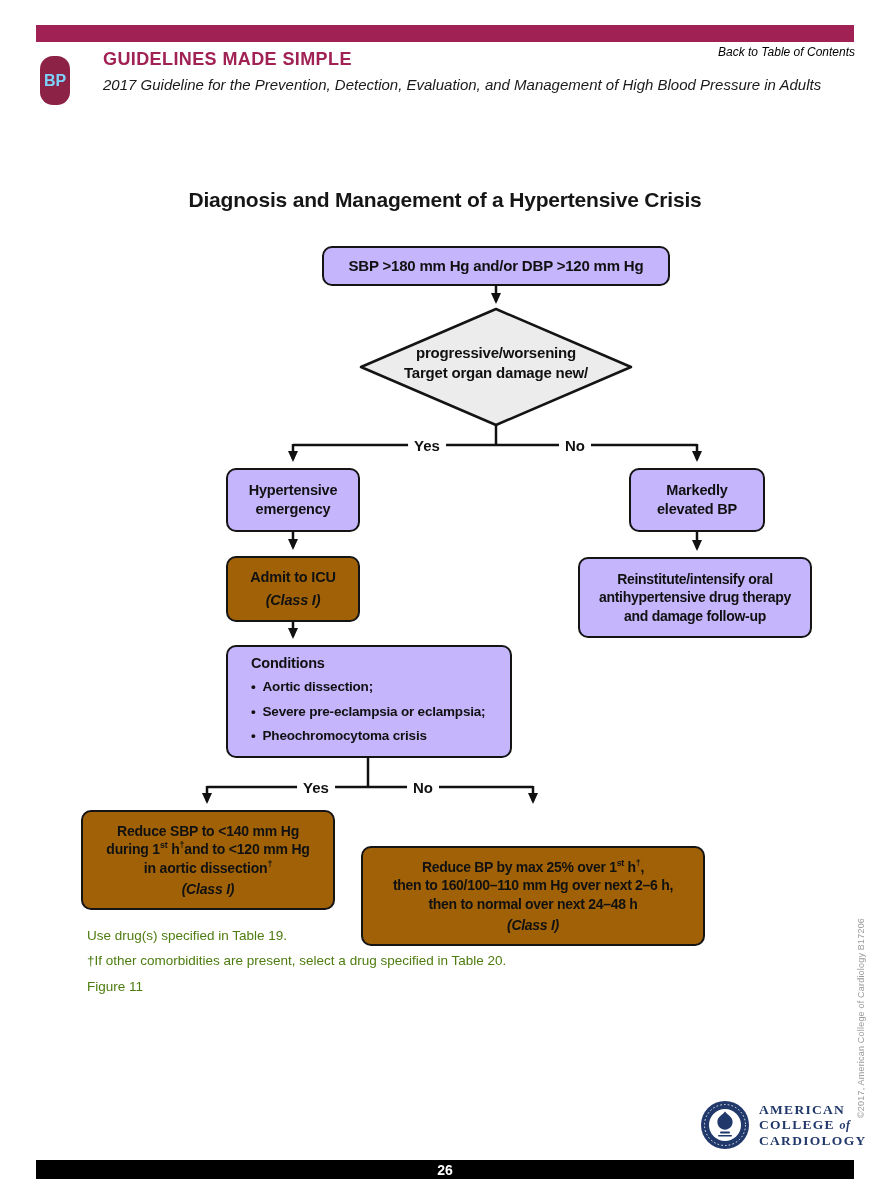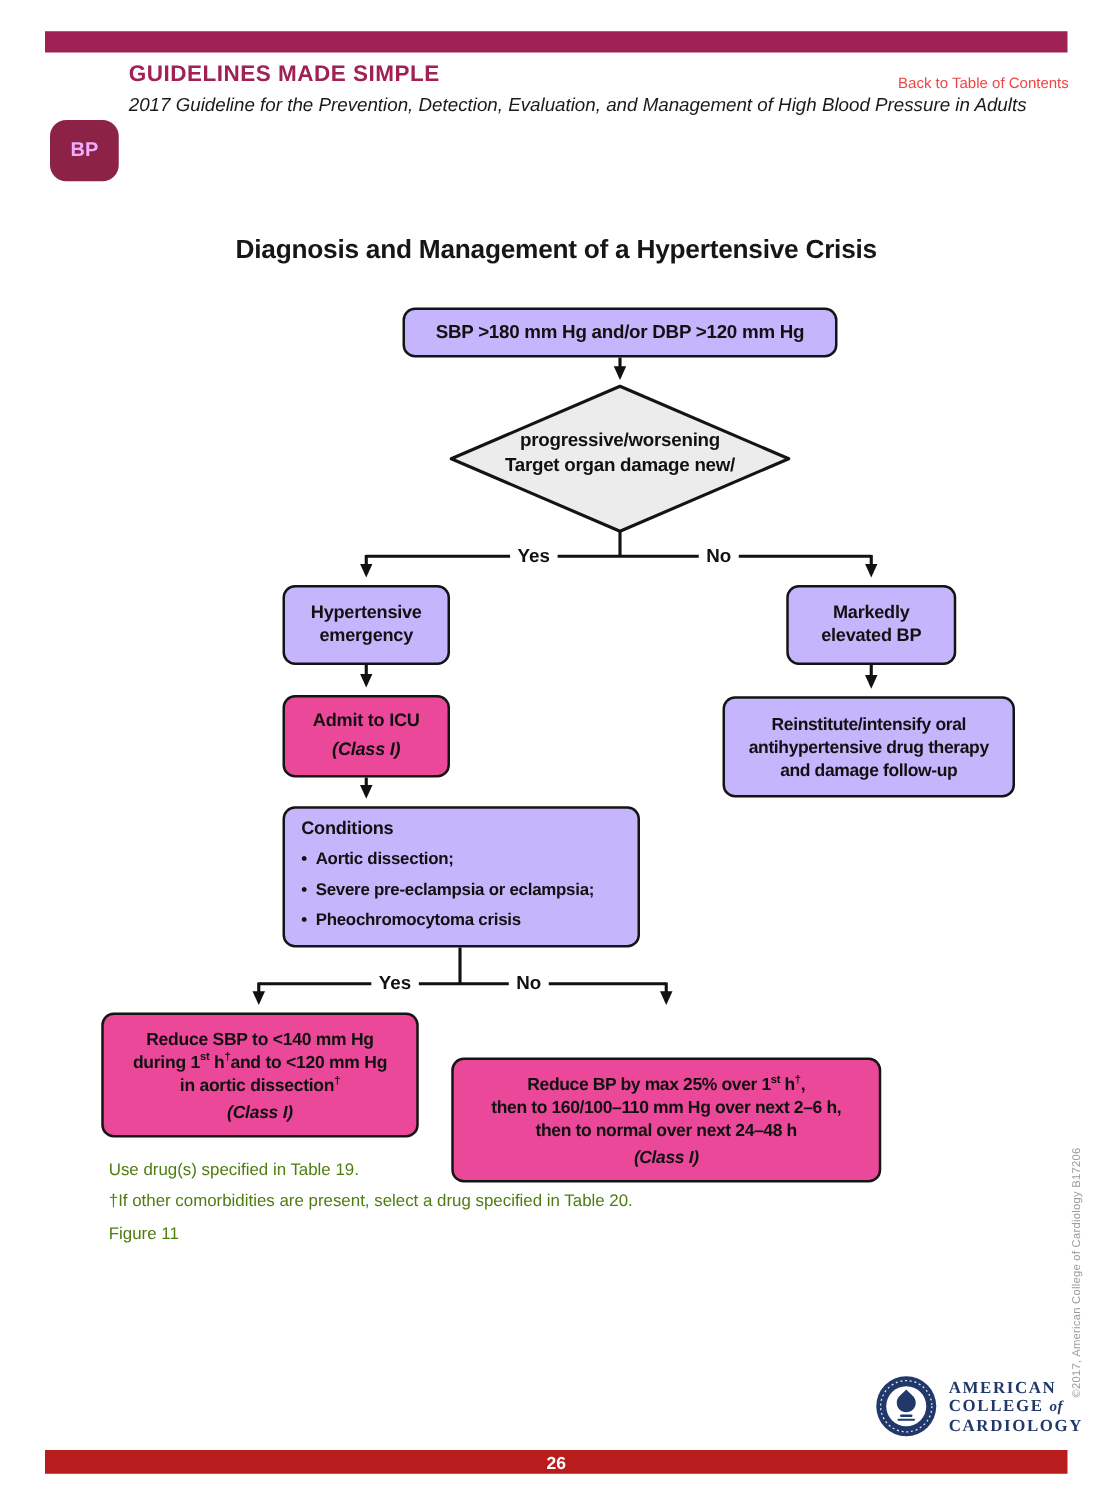--- a/index.html
+++ b/index.html
@@ -5,48 +5,48 @@
   html,body { margin:0; padding:0; background:#fff; }
   #page {
     position:relative; width:896px; height:1200px; background:#ffffff;
     font-family:"Liberation Sans", sans-serif; color:#111; overflow:hidden;
   }
   .abs { position:absolute; }
 
   
   #top-bar { left:36px; top:25px; width:818px; height:17px; background:#A02154; }
   #bp-badge {
-    left:40px; top:56px; width:55px; height:49px; background:#8C2346;
+    left:40px; top:56px; width:30px; height:49px; background:#8C2346;
     border-radius:13px; display:flex; align-items:center; justify-content:center;
-    color:#f0abfc; font-weight:700; font-size:16px;margin-top:40px;
+    color:#7dd3fc; font-weight:700; font-size:16px;
   }
   #brand { left:103px; top:49px; color:#A02154; font-weight:700; font-size:18px; letter-spacing:.4px; }
   #subtitle { left:103px; top:76px; font-style:italic; font-size:15px; color:#1a1a1a; }
-  #back-link { right:41px; top:59px; font-size:12px; color:#ef4444; }
+  #back-link { right:41px; top:45px; font-style:italic; font-size:12px; color:#000000; }
 
   #main-title { left:36px; top:188px; width:818px; text-align:center; font-weight:700; font-size:21px; color:#161616; letter-spacing:-.2px; }
 
   
   .box {
     position:absolute; border:2.5px solid #141414; border-radius:10px; background:#c4b5fd;
     display:flex; flex-direction:column; align-items:center; justify-content:center;
     text-align:center; font-weight:700; letter-spacing:-0.2px; box-sizing:border-box;
   }
-  .green { background:#ec4899; }
+  .green { background:#a16207; }
   .ln { line-height:1.32; white-space:nowrap; }
   .class-label { font-style:italic; margin-top:3px; white-space:nowrap; }
   sup { font-size:64%; line-height:0; vertical-align:super; }
 
   #start-box { left:322px; top:246px; width:348px; height:40px; font-size:15px; }
   #diamond-text { left:356px; top:343px; width:280px; text-align:center; font-weight:700; font-size:15px; line-height:1.42; letter-spacing:-.2px; }
   #hyp-box { left:226px; top:468px; width:134px; height:64px; font-size:14.5px; }
   #markedly-box { left:629px; top:468px; width:136px; height:64px; font-size:14.5px; }
   #admit-box { left:226px; top:556px; width:134px; height:66px; font-size:14.5px; }
   #reinstitute-box { left:578px; top:557px; width:234px; height:81px; font-size:14px; letter-spacing:-.3px; }
-  #conditions-box { left:226px; top:645px; width:286px; height:113px; align-items:flex-start; text-align:left; padding:9px 8px 8px 13px; font-size:13.5px; }
+  #conditions-box { left:226px; top:645px; width:286px; height:113px; align-items:flex-start; text-align:left; padding:9px 8px 8px 23px; font-size:13.5px; }
   #conditions-box .cond-title { font-size:14.5px; margin-bottom:4px; }
   .cond-item { display:flex; gap:7px; line-height:1.85; letter-spacing:-.2px; white-space:nowrap; }
   #reduce-sbp-box { left:81px; top:810px; width:254px; height:100px; font-size:14px; }
   #reduce-bp-box { left:361px; top:810px; width:344px; height:100px; font-size:14px; letter-spacing:-.3px;margin-top:36px; }
 
   .branch-label {
     position:absolute; transform:translate(-50%,-50%); background:#fff;
     padding:0 6px; font-weight:700; font-size:15px; white-space:nowrap;
   }
 
@@ -62,21 +62,21 @@
     position:absolute; left:856px; top:1118px; transform:rotate(-90deg); transform-origin:0 0;
     font-size:9px; color:#9B9B9B; white-space:nowrap; letter-spacing:.2px;
   }
 
   
   #logo { left:700px; top:1100px; display:flex; align-items:center; gap:9px; }
   #logo-text { font-family:"Liberation Serif", serif; color:#21386B; font-size:13.5px; line-height:1.14; letter-spacing:1.3px; font-weight:600; }
   #logo-text .of { font-style:italic; font-size:12px; letter-spacing:.5px; text-transform:lowercase; }
 
   
-  #footer-bar { left:36px; top:1160px; width:818px; height:19px; background:#b91c1c;
+  #footer-bar { left:36px; top:1160px; width:818px; height:19px; background:#000000;
     display:flex; align-items:center; justify-content:center; color:#fff; font-weight:700; font-size:14px; }
 </style>
 </head>
 <body>
 
 <div id="page">
 
   <div class="abs" id="top-bar"></div>
   <div class="abs" id="bp-badge">
     <span>BP</span>

